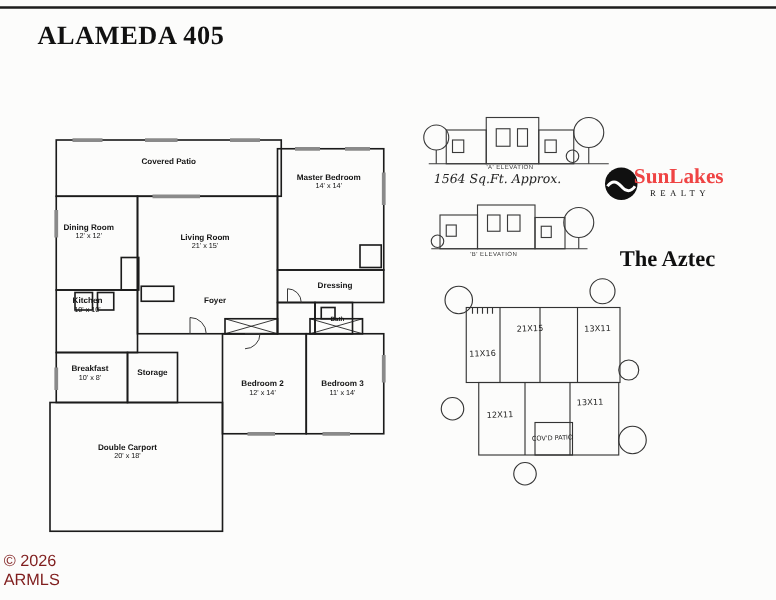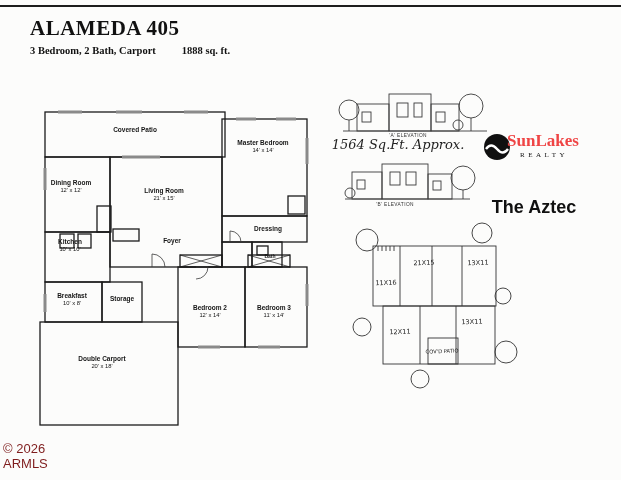--- a/index.html
+++ b/index.html
@@ -10,39 +10,36 @@
              letter-spacing:0.5px;color:#111;}
   .doc-specs{position:absolute;left:30px;top:45px;font-size:10.5px;font-weight:700;color:#111;}
   .doc-specs span{margin-right:26px;}
   .lbl{position:absolute;transform:translate(-50%,-50%);text-align:center;white-space:nowrap;
        font-family:"Liberation Sans",sans-serif;color:#151515;}
   .room-name{display:block;font-size:6.5px;font-weight:700;line-height:1.2;}
   .room-dims{display:block;font-size:5.8px;line-height:1.15;}
   .tinycap{font-size:4.8px;color:#333;letter-spacing:0.4px;}
   .hand{font-family:"DejaVu Sans",sans-serif;font-size:6.6px;color:#222;
         transform:translate(-50%,-50%) rotate(-2deg);}
-  .sqft-note{font-family:"DejaVu Serif",serif;font-style:italic;font-size:13px;color:#222;text-align:center;}
+  .sqft-note{font-family:"DejaVu Serif",serif;font-style:italic;font-size:10px;color:#222;text-align:center;}
   .brand-name{font-family:"Liberation Serif",serif;font-weight:700;font-size:17px;color:#ef4444;}
   .brand-sub{font-family:"Liberation Serif",serif;font-size:7px;letter-spacing:3.5px;color:#111;}
-  .model-name{font-family:Liberation Sans, sans-serif;font-weight:700;font-size:18px;color:#101010;}
+  .model-name{font-family:Liberation Serif, serif;font-weight:700;font-size:18px;color:#101010;}
   .watermark{position:absolute;left:3px;top:442px;font-family:"Liberation Sans",sans-serif;
              font-size:13px;line-height:1.15;color:#7f1d1d;}
   svg{position:absolute;left:0;top:0;}
 </style>
 </head>
 <body>
 
 <div class="page">
 
   <div class="topline"></div>
 
   <div class="doc-title">ALAMEDA 405</div>
-  <div class="doc-specs">
-    <span>3 Bedroom, 2 Bath, Carport</span><span>1888 sq. ft.</span>
-  </div>
 
   <svg width="621" height="480" viewBox="0 0 621 480">
 
     <g stroke="#1b1b1b" fill="none" stroke-width="1.3">
       <rect x="45" y="112" width="180" height="45"></rect>
       <rect x="222" y="119" width="85" height="97"></rect>
       <rect x="45" y="157" width="65" height="75"></rect>
       <rect x="110" y="157" width="112" height="110"></rect>
       <rect x="45" y="232" width="65" height="50"></rect>
       <rect x="45" y="282" width="57" height="40"></rect>

